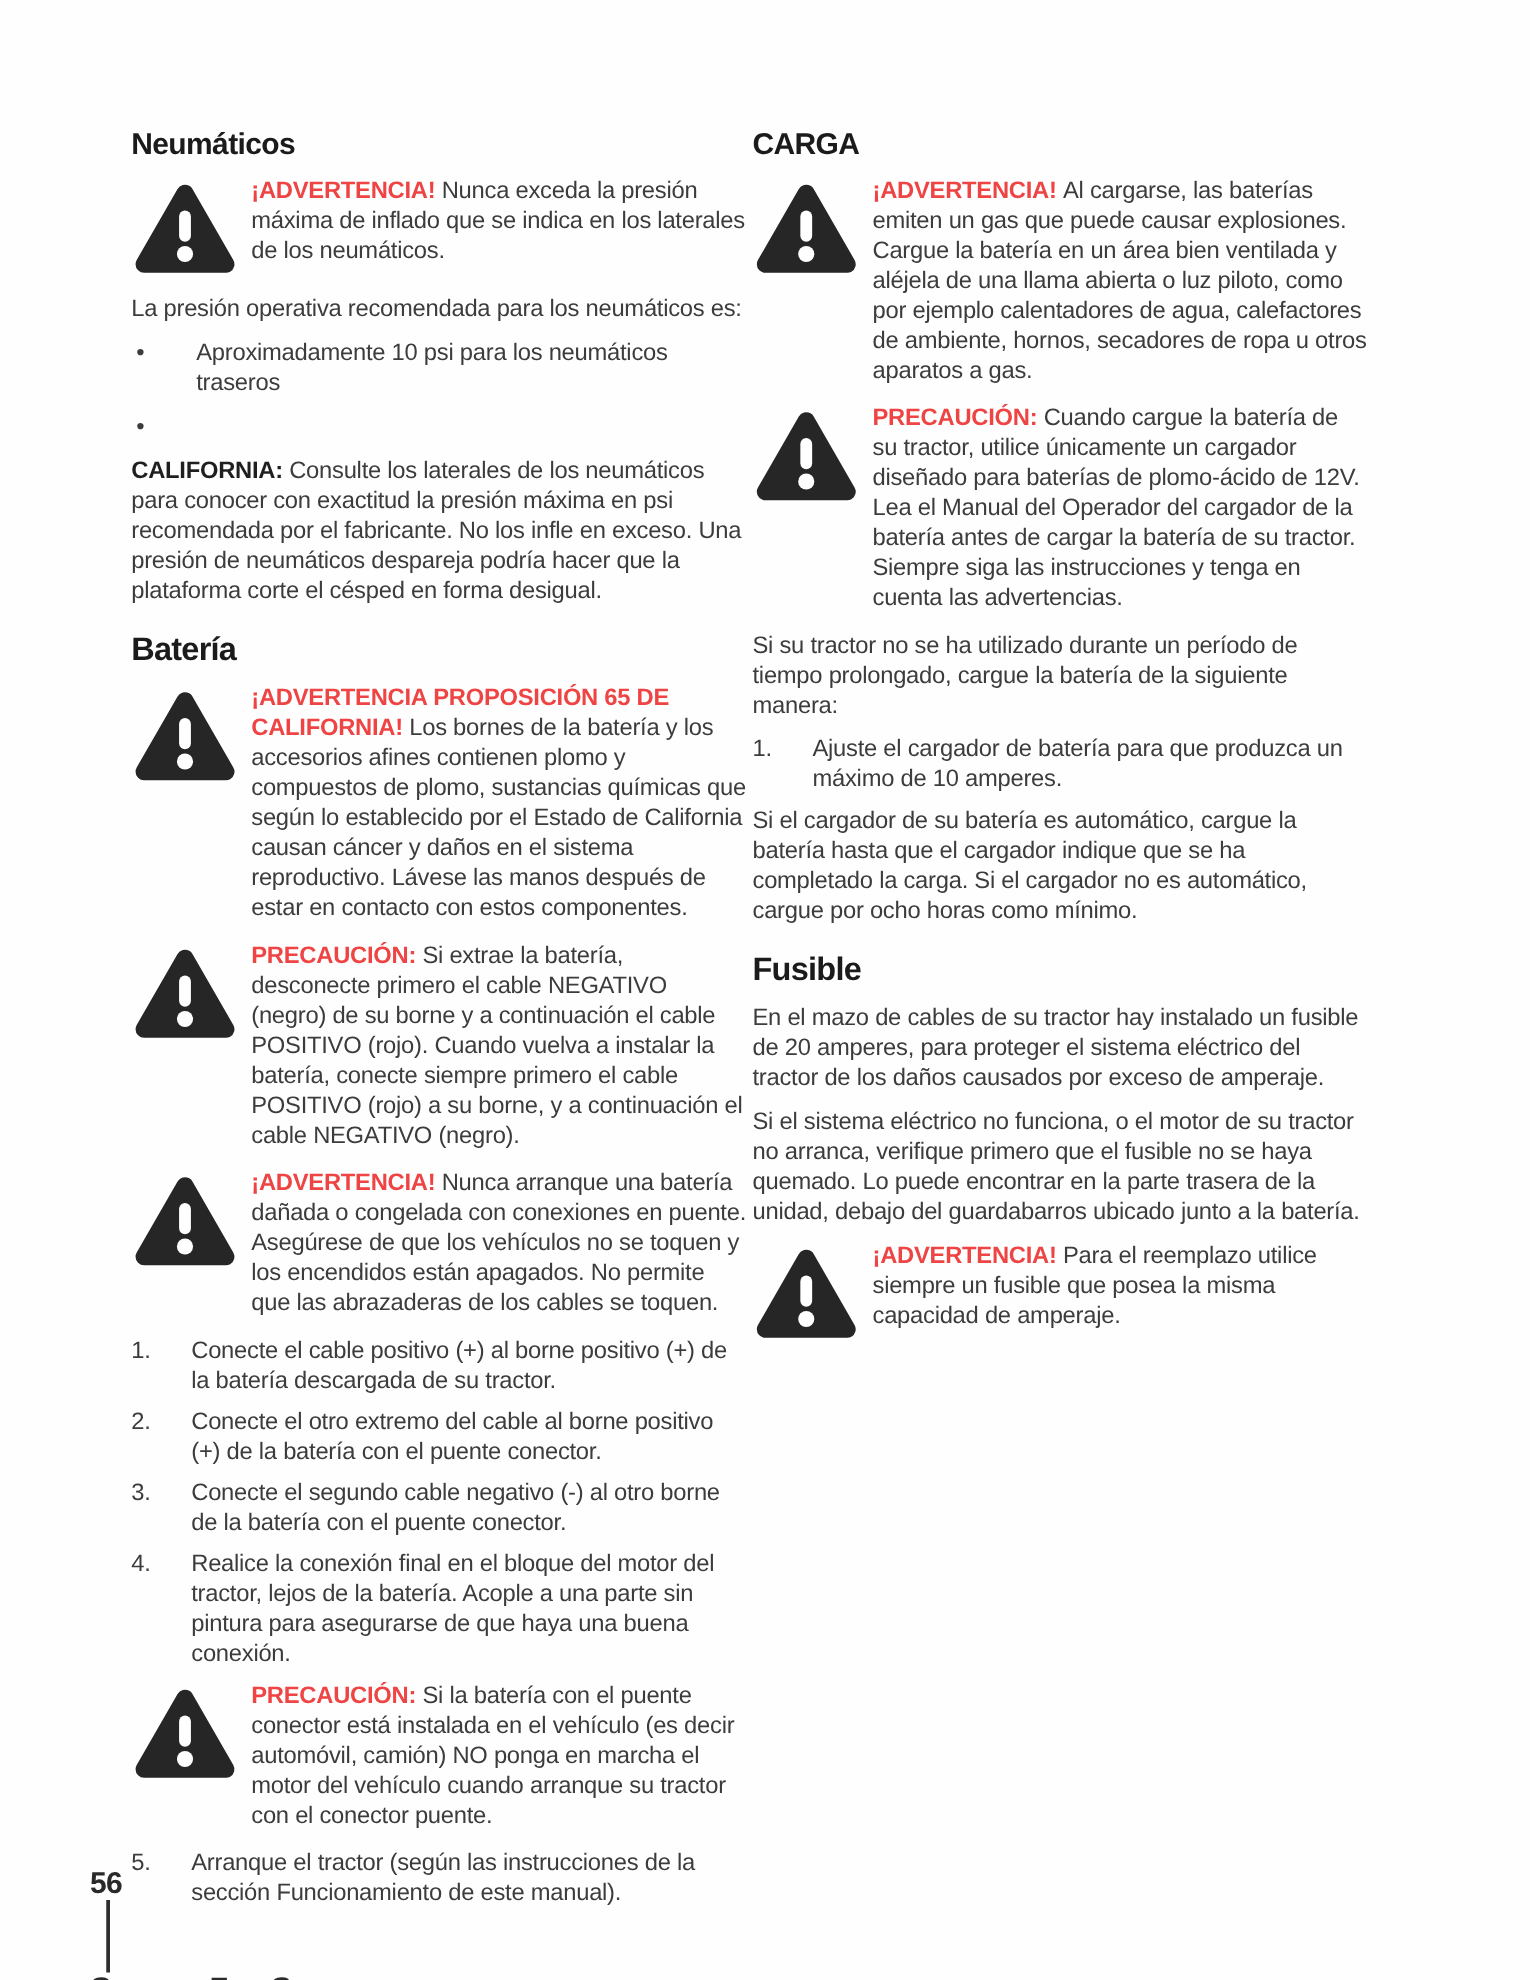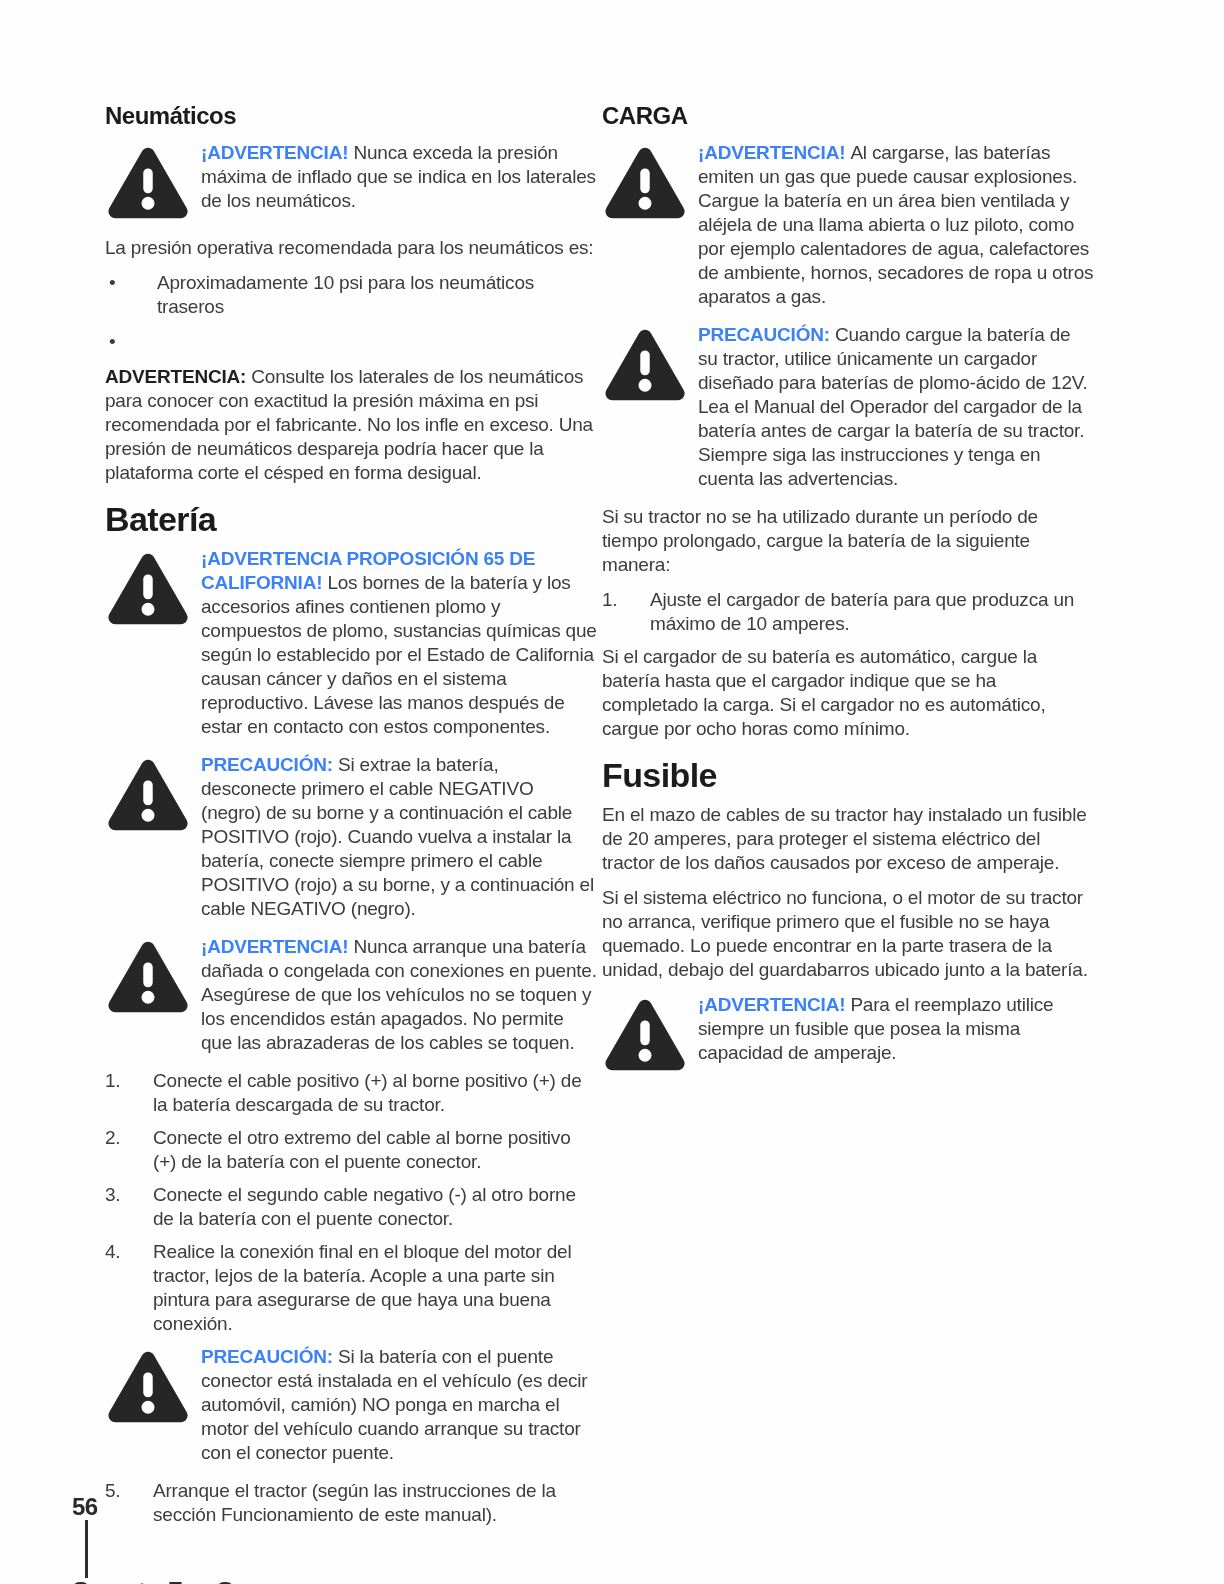--- a/index.html
+++ b/index.html
@@ -24,21 +24,21 @@
     background: #fefefe;
   }
   .col {
     position: absolute;
     top: 102px;
   }
   .col-left  { left: 105px; width: 492px; }
   .col-right { left: 602px; width: 492px; }
 
   h2.section-title {
-    font-size: 34px;
+    font-size: 26px;
     line-height: 32px;
     font-weight: bold;
     color: #1b1b1b;
     letter-spacing: -0.6px;
     margin: 18px 0 12px 0;
   }
   h3.sub-title {
     font-size: 24px;
     line-height: 27px;
     font-weight: bold;
@@ -55,21 +55,21 @@
     align-items: flex-start;
     margin: 2px 0 14px 0;
   }
   .warn .icon-wrap {
     flex: none;
     width: 96px;
     padding-top: 3px;
   }
   .warn svg { display: block; }
   .warn .w-text { flex: 1; }
-  .w-label { font-weight: bold; color: #3b82f6; }
+  .w-label { font-weight: bold; color: #ef4444; }
   .imp-label { font-weight: bold; color: #1f1f1f; }
 
   .bullet-row {
     display: flex;
     margin: 0 0 11px 0;
   }
   .bullet-char {
     flex: none;
     width: 48px;
     padding-left: 4px;
@@ -146,21 +146,21 @@
 
     <div class="bullet-row">
       <span class="bullet-char">•</span>
       <span class="bullet-text">Aproximadamente 10 psi para los neumáticos traseros</span>
     </div>
     <div class="bullet-row">
       <span class="bullet-char">•</span>
     </div>
 
     <p class="para">
-      <span class="imp-label">ADVERTENCIA: </span>
+      <span class="imp-label">CALIFORNIA: </span>
       <span>Consulte los laterales de los neumáticos para conocer con exactitud la presión máxima en psi recomendada por el fabricante. No los infle en exceso. Una presión de neumáticos despareja podría hacer que la plataforma corte el césped en forma desigual.</span>
     </p>
 
     <h2 class="section-title">Batería</h2>
 
     <div class="warn">
       <div class="icon-wrap">
         <svg width="86" height="78" viewBox="0 0 100 90" aria-hidden="true">
           <path d="M50 12 L88 78 L12 78 Z" fill="#262626" stroke="#262626" stroke-width="16" stroke-linejoin="round"></path>
           <rect x="44.5" y="28" width="11" height="29" rx="5.5" fill="#ffffff"></rect>

